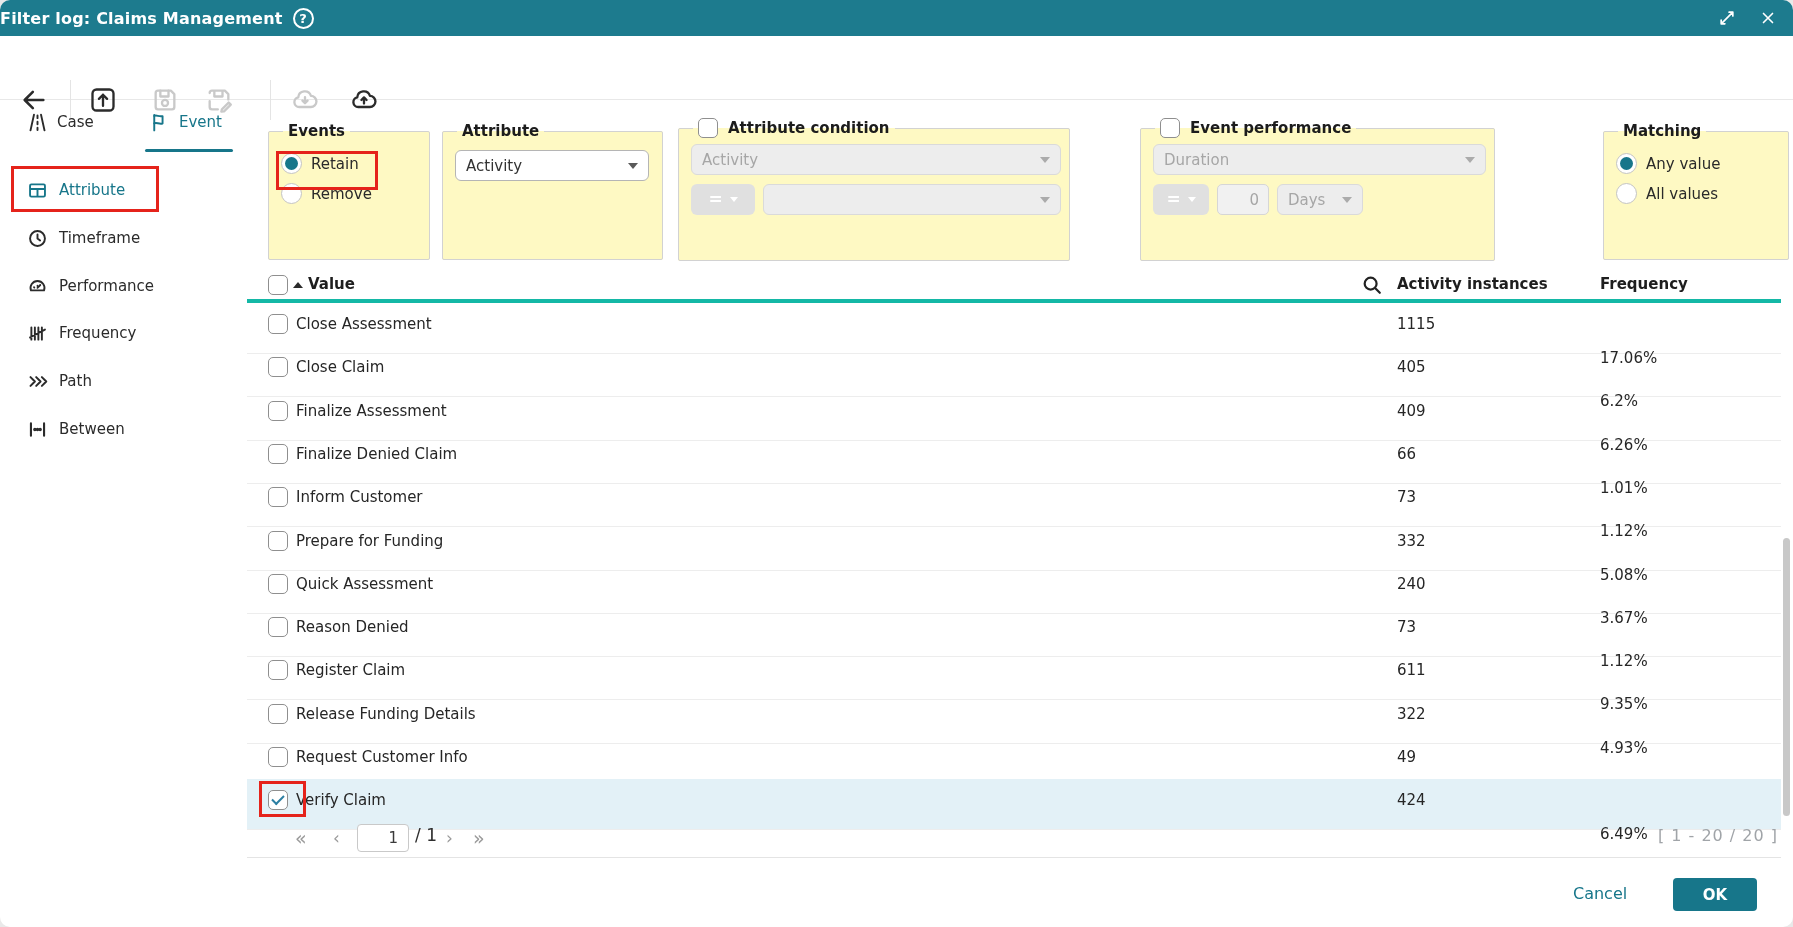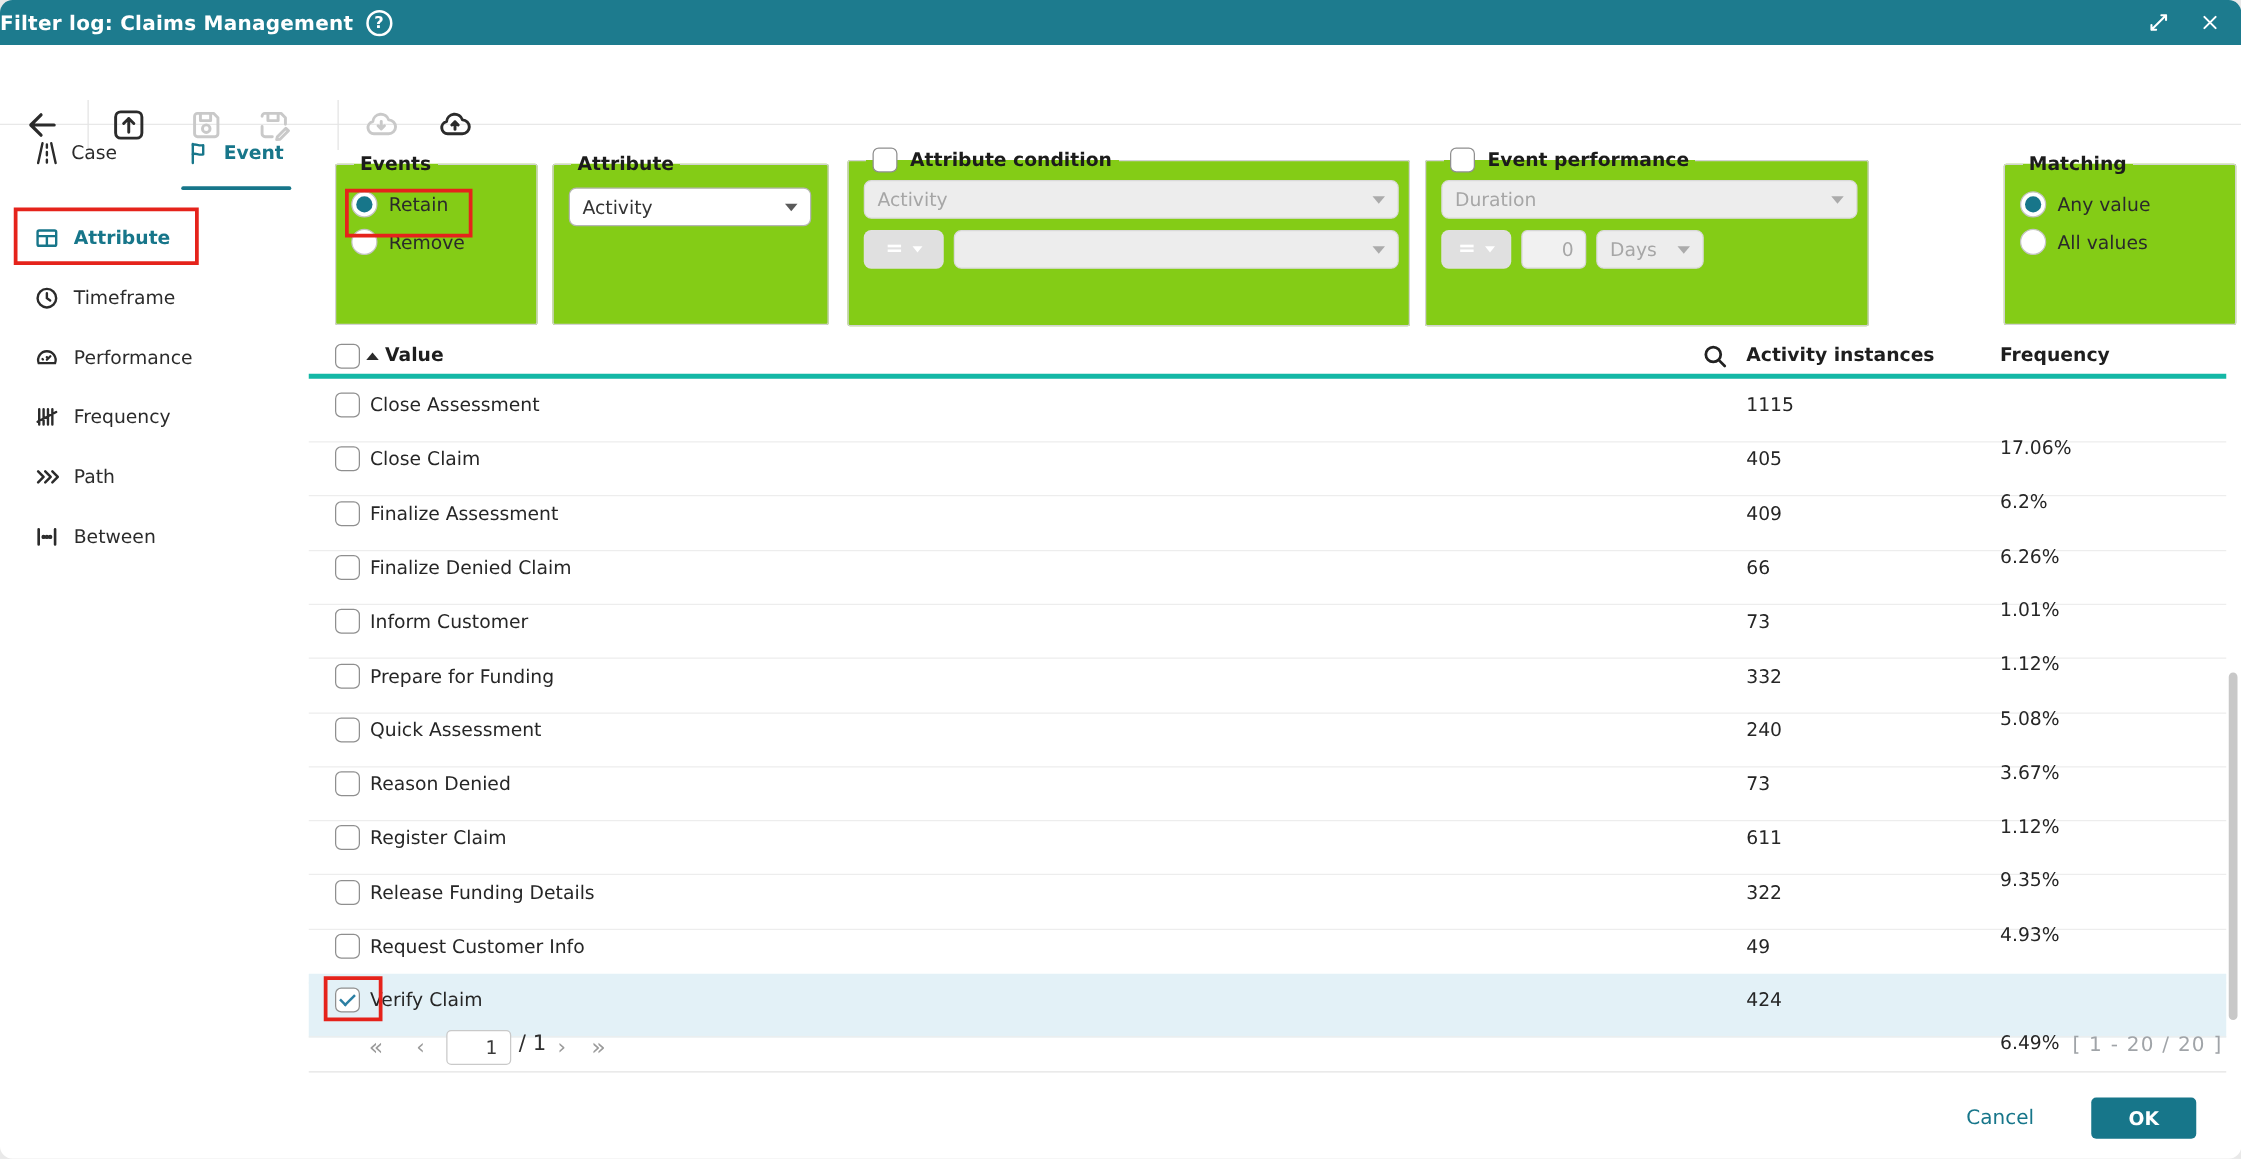--- a/index.html
+++ b/index.html
@@ -24,25 +24,25 @@
   
   .toolbar{position:absolute;left:0;top:36px;width:100%;height:64px;background:#fff;border-bottom:1px solid #e8e8e8;}
   .toolbar .ticon{position:absolute;top:50px;width:28px;height:28px;}
   .toolbar .tsep{position:absolute;top:44px;width:1px;height:40px;background:#e4e4e4;}
   .ic-dark{stroke:#2b2b2b;}
   .ic-gray{stroke:#c9c9c9;}
 
   
   .s-icon{position:absolute;width:21px;height:21px;}
   .s-label{position:absolute;font-size:15px;color:#2b2b2b;font-weight:500;white-space:nowrap;}
-  .s-label.active{color:var(--accent);font-weight:700;}
+  .s-label.active{color:var(--accent);font-weight:400;}
   .tab-underline{position:absolute;left:145px;top:149px;width:88px;height:3px;background:var(--accent);border-radius:2px;}
 
   
-  fieldset{position:absolute;border:1px solid #d2d2d2;border-radius:2px;padding:4px 8px 8px 12px;background:#84cc16;}
+  fieldset{position:absolute;border:1px solid #d2d2d2;border-radius:2px;padding:4px 8px 8px 12px;background:#fef9c3;}
   fieldset legend{font-size:15px;font-weight:700;color:#1c1c1c;padding:0 5px;margin-left:2px;white-space:nowrap;display:flex;align-items:center;gap:10px;}
   .radio-row{display:flex;align-items:center;gap:9px;margin-top:9px;cursor:pointer;}
   .radio{position:relative;width:21px;height:21px;border:1.5px solid #c4c4c4;border-radius:50%;background:#fff;flex:none;}
   .radio.sel::after{content:'';position:absolute;inset:3px;border-radius:50%;background:var(--accent);}
   .radio-label{font-size:15px;color:#2a2a2a;}
   .checkbox{position:relative;width:20px;height:20px;border:1.5px solid #8f8f8f;border-radius:5px;background:#fff;flex:none;cursor:pointer;}
   .checkbox.checked::after{content:'';position:absolute;left:3px;top:4px;width:10px;height:5px;border-left:2.2px solid #2c7fa3;border-bottom:2.2px solid #2c7fa3;transform:rotate(-45deg);}
   .select{height:31px;border:1px solid #b5b5b5;border-radius:6px;background:#fff;display:flex;align-items:center;justify-content:space-between;padding:0 10px;font-size:15px;color:#333;cursor:pointer;}
   .select.disabled{background:var(--disabled-bg);border-color:#dadada;color:var(--disabled-text);cursor:default;}
   .caret{width:0;height:0;border-left:5px solid transparent;border-right:5px solid transparent;border-top:6px solid #5a5a5a;flex:none;}
@@ -196,21 +196,21 @@
   </fieldset>
 
   <fieldset style="left:442px;top:122px;width:221px;height:138px">
     <legend>Attribute</legend>
     <div class="select" style="width:194px;margin-top:6px">
       <span>Activity</span>
       <span class="caret"></span>
     </div>
   </fieldset>
 
-  <fieldset style="left:678px;top:118px;width:450px;height:143px">
+  <fieldset style="left:678px;top:118px;width:392px;height:143px">
     <legend>
       <span class="checkbox"></span>
       <span>Attribute condition</span>
     </legend>
     <div class="select disabled" style="width:100%;margin-top:2px">
       <span>Activity</span>
       <span class="caret"></span>
     </div>
     <div class="row2">
       <div class="op-btn" style="width:64px">

